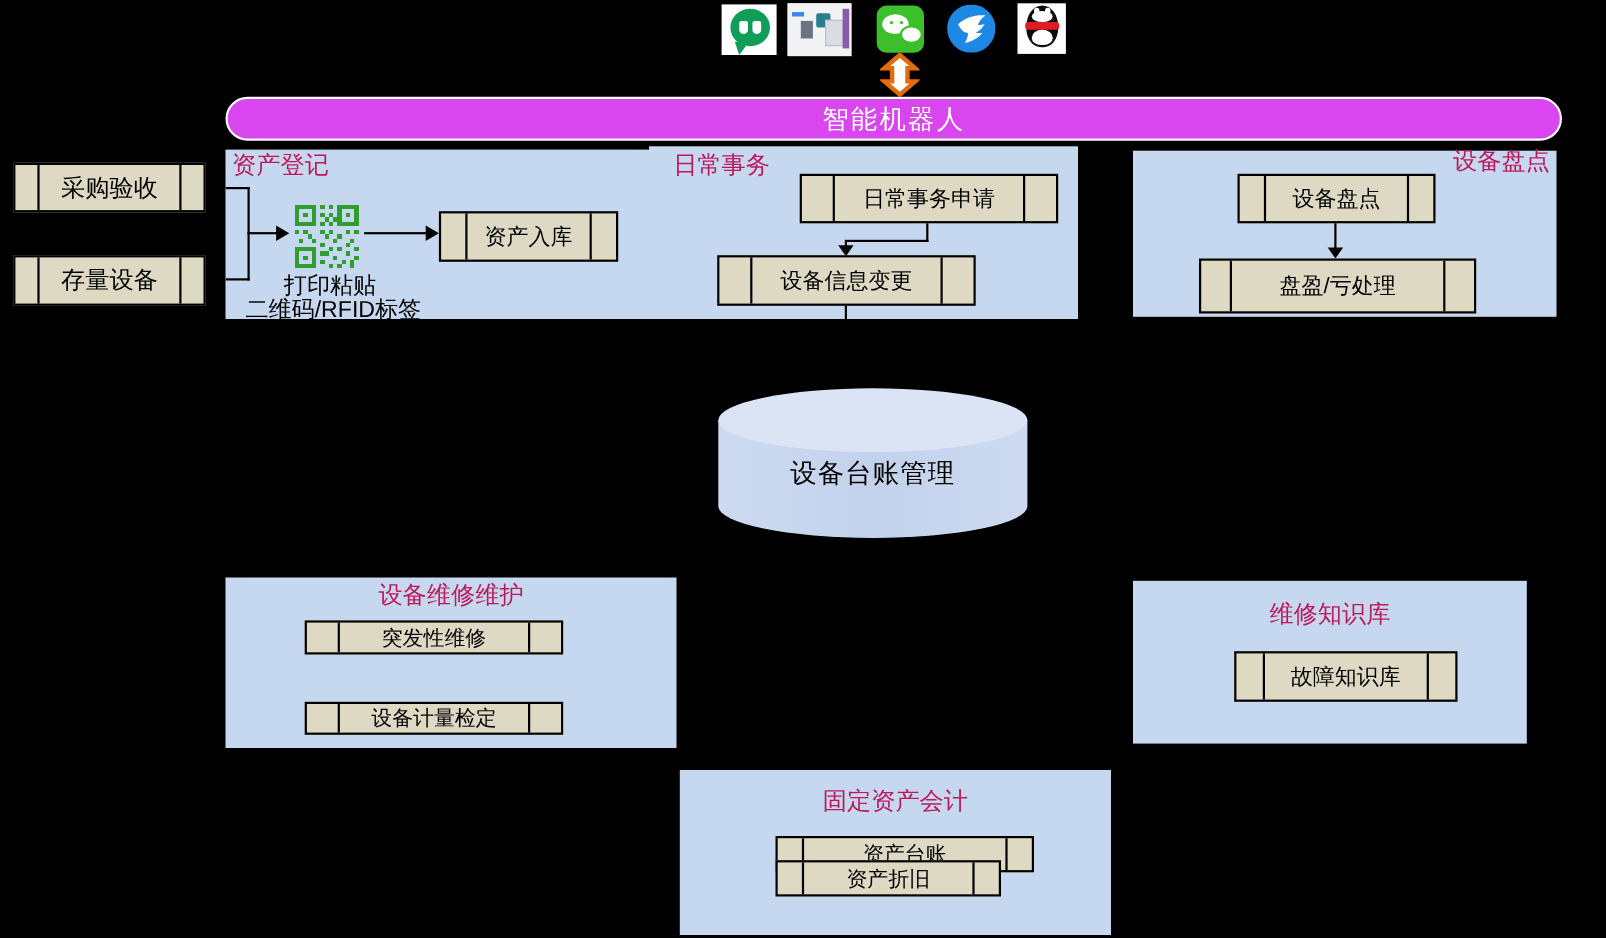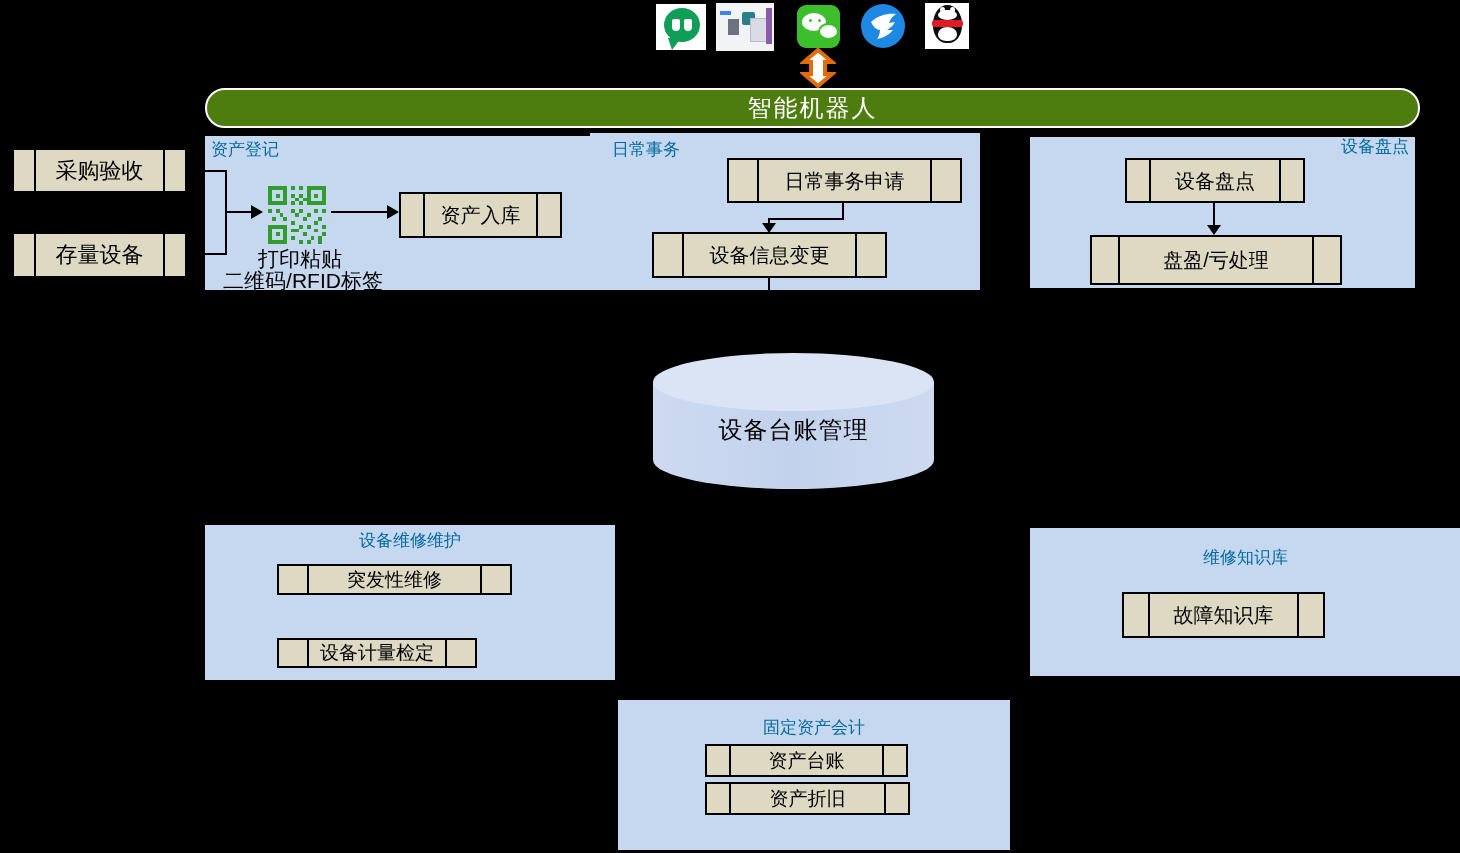--- a/index.html
+++ b/index.html
@@ -1,39 +1,39 @@
 <!DOCTYPE html>
 <html><head>
 <meta charset="utf-8">
 <style>
   html,body{margin:0;padding:0;background:#000;}
   .stage{position:relative;width:1460px;height:853px;background:#000;overflow:hidden;
          font-family:"Liberation Sans","DejaVu Sans",sans-serif;color:#000;}
   .abs{position:absolute;}
   
   .panel{position:absolute;background:#c6d8ef;}
-  .panel-title{position:absolute;font-size:17px;line-height:24px;white-space:nowrap;color:#0369a1;}
+  .panel-title{position:absolute;font-size:22px;line-height:24px;white-space:nowrap;color:#be185d;}
   .t-center{left:0;right:0;text-align:center;}
   
   .ppbox{position:absolute;background:#ddd9c3;border:2px solid #000;box-sizing:border-box;--inset:22px;}
   .ppbox .bar{position:absolute;top:0;bottom:0;width:2px;background:#000;}
   .ppbox .bar.l{left:var(--inset);}
   .ppbox .bar.r{right:var(--inset);}
   .ppbox .lbl{position:absolute;left:0;right:0;top:50%;transform:translateY(-50%);
               text-align:center;font-size:20px;white-space:nowrap;}
   .ppbox.small .lbl{font-size:19px;}
   .ppbox.xl .lbl{font-size:22px;}
   
   .line{position:absolute;background:#000;}
   .arr-r{position:absolute;width:0;height:0;border-top:7px solid transparent;
          border-bottom:7px solid transparent;border-left:12px solid #000;}
   .arr-d{position:absolute;width:0;height:0;border-left:7px solid transparent;
          border-right:7px solid transparent;border-top:10px solid #000;}
   
-  .banner{position:absolute;left:205px;top:88px;width:1215px;height:40px;background:#4d7c0f;
+  .banner{position:absolute;left:205px;top:88px;width:1215px;height:40px;background:#d946ef;
           border:2px solid #fff;border-radius:20px;box-sizing:border-box;
           display:flex;align-items:center;justify-content:center;}
   .banner span{color:#fff;font-size:24px;letter-spacing:2px;}
   
   .cyl-label{position:absolute;left:0;right:0;top:62px;text-align:center;font-size:24px;letter-spacing:1px;}
   
   .caption{position:absolute;font-size:21px;text-align:center;white-space:nowrap;}
   
   .tile{position:absolute;background:#fff;}
   
@@ -219,39 +219,39 @@
     <div class="cyl-label">设备台账管理</div>
   </div>
 
   <div class="panel" style="left:205px;top:525px;width:390px;height:155px;padding-left:20px;">
     <div class="panel-title t-center" style="top:4px;">设备维修维护</div>
     <div class="ppbox small" style="left:72px;top:39px;width:235px;height:31px;--inset:28px;">
       <span class="bar l"></span>
       <span class="bar r"></span>
       <span class="lbl">突发性维修</span>
     </div>
-    <div class="ppbox small" style="left:72px;top:113px;width:200px;height:30px;--inset:28px;">
+    <div class="ppbox small" style="left:72px;top:113px;width:235px;height:30px;--inset:28px;">
       <span class="bar l"></span>
       <span class="bar r"></span>
       <span class="lbl">设备计量检定</span>
     </div>
   </div>
 
-  <div class="panel" style="left:1030px;top:528px;width:431px;height:148px;">
+  <div class="panel" style="left:1030px;top:528px;width:358px;height:148px;">
     <div class="panel-title t-center" style="top:18px;">维修知识库</div>
     <div class="ppbox" style="left:92px;top:64px;width:203px;height:46px;--inset:24px;">
       <span class="bar l"></span>
       <span class="bar r"></span>
       <span class="lbl">故障知识库</span>
     </div>
   </div>
 
   <div class="panel" style="left:618px;top:700px;width:392px;height:150px;">
     <div class="panel-title t-center" style="top:16px;">固定资产会计</div>
-    <div class="ppbox small" style="left:87px;top:44px;width:203px;height:33px;--inset:22px;">
+    <div class="ppbox small" style="left:87px;top:60px;width:235px;height:33px;--inset:22px;">
       <span class="bar l"></span>
       <span class="bar r"></span>
       <span class="lbl">资产台账</span>
     </div>
     <div class="ppbox small" style="left:87px;top:82px;width:205px;height:33px;--inset:22px;">
       <span class="bar l"></span>
       <span class="bar r"></span>
       <span class="lbl">资产折旧</span>
     </div>
   </div>

